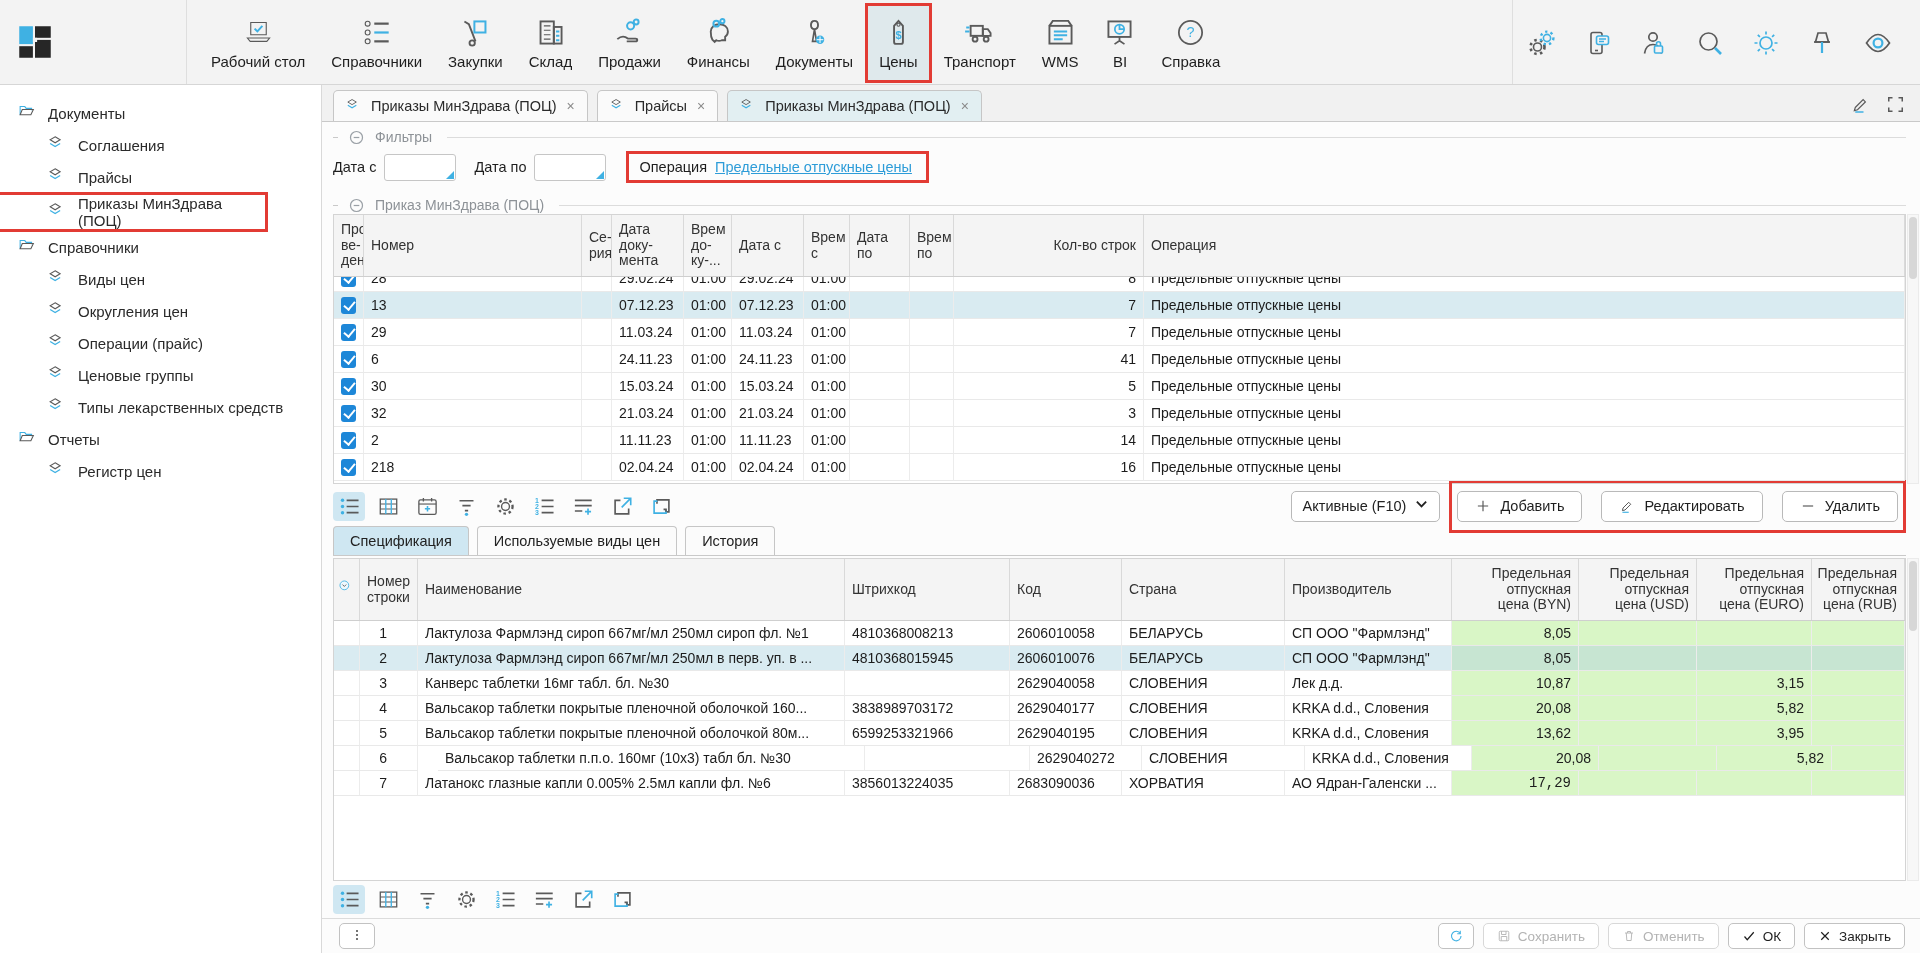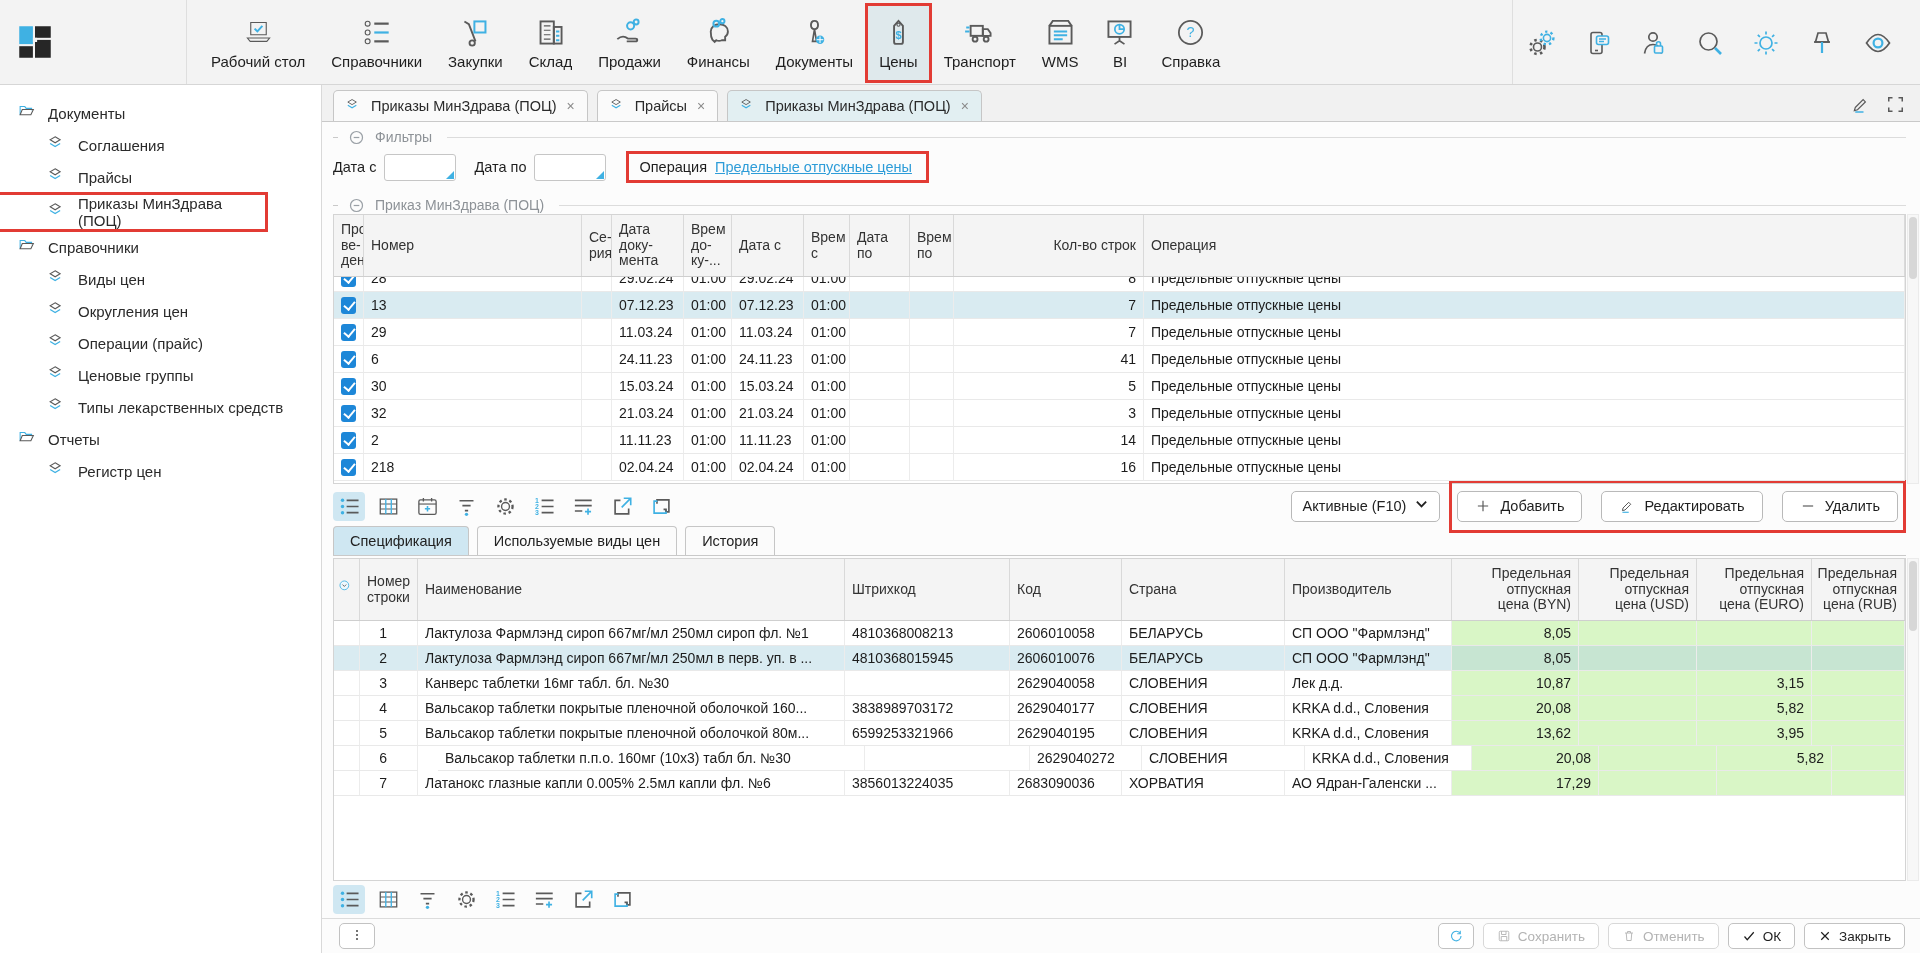--- a/index.html
+++ b/index.html
@@ -924,21 +924,21 @@
             <div class="td green" style="flex:1;"></div>
           </div>
           <div class="g-row">
             <div class="td" style="width:26px;flex:none;"></div>
             <div class="td ar" style="width:58px;flex:none;padding-right:30px;">7</div>
             <div class="td" style="width:427px;flex:none;">Латанокс глазные капли 0.005% 2.5мл капли фл. №6</div>
             <div class="td" style="width:165px;flex:none;">3856013224035</div>
             <div class="td" style="width:112px;flex:none;">2683090036</div>
             <div class="td" style="width:163px;flex:none;">ХОРВАТИЯ</div>
             <div class="td" style="width:167px;flex:none;">АО Ядран-Галенски ...</div>
-            <div class="td ar green" style="width:147px;flex:none;">17,29</div>
+            <div class="td ar green" style="width:127px;flex:none;font-family:Liberation Mono, monospace;">17,29</div>
             <div class="td green" style="width:118px;flex:none;"></div>
             <div class="td ar green" style="width:115px;flex:none;"></div>
             <div class="td green" style="flex:1;"></div>
           </div>
         </div>
     </div>
 
     <div class="btoolbar" id="boticons">
         <button class="icon-btn active">
           <span class="icn">

